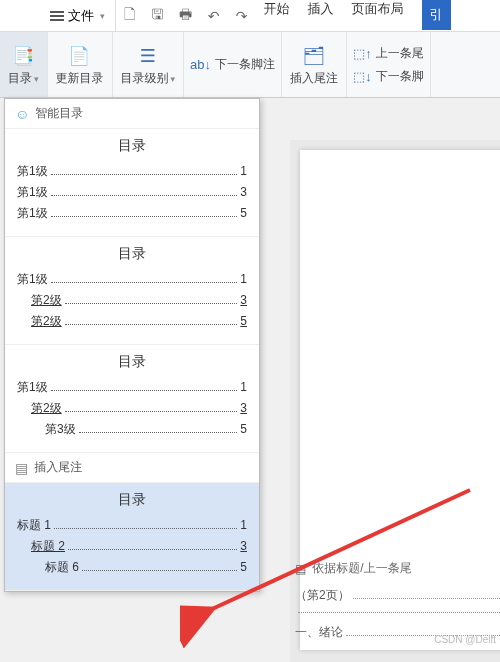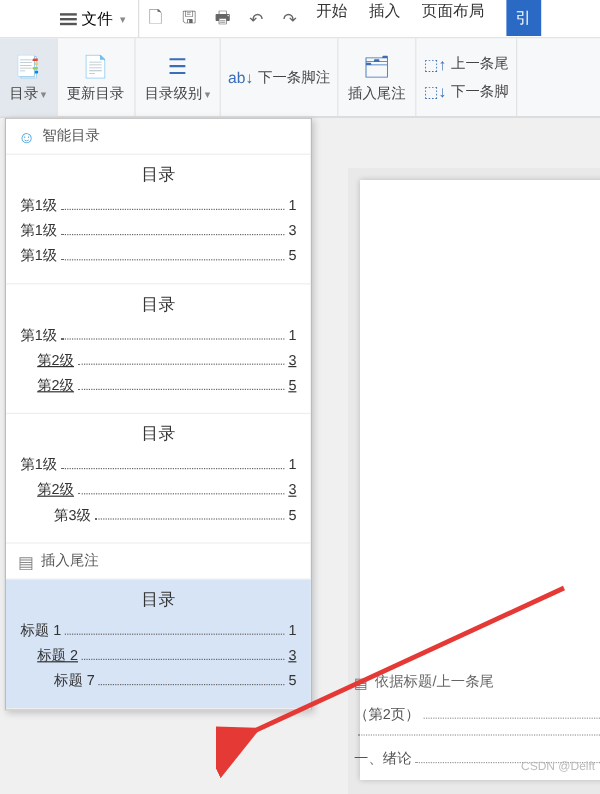--- a/index.html
+++ b/index.html
@@ -211,21 +211,21 @@
           <span class="pv-label">标题 1</span>
           <span class="dots"></span>
           <span class="pv-page">1</span>
         </div>
         <div class="pv-row ind1">
           <span class="pv-label">标题 2</span>
           <span class="dots"></span>
           <span class="pv-page">3</span>
         </div>
         <div class="pv-row ind2">
-          <span class="pv-label">标题 7</span>
+          <span class="pv-label">标题 6</span>
           <span class="dots"></span>
           <span class="pv-page">5</span>
         </div>
       </div>
     </div>
 </div>
 
 <svg class="arrow-svg">
   <defs>
       <marker id="ah" markerWidth="12" markerHeight="12" refX="2" refY="6" orient="auto">

